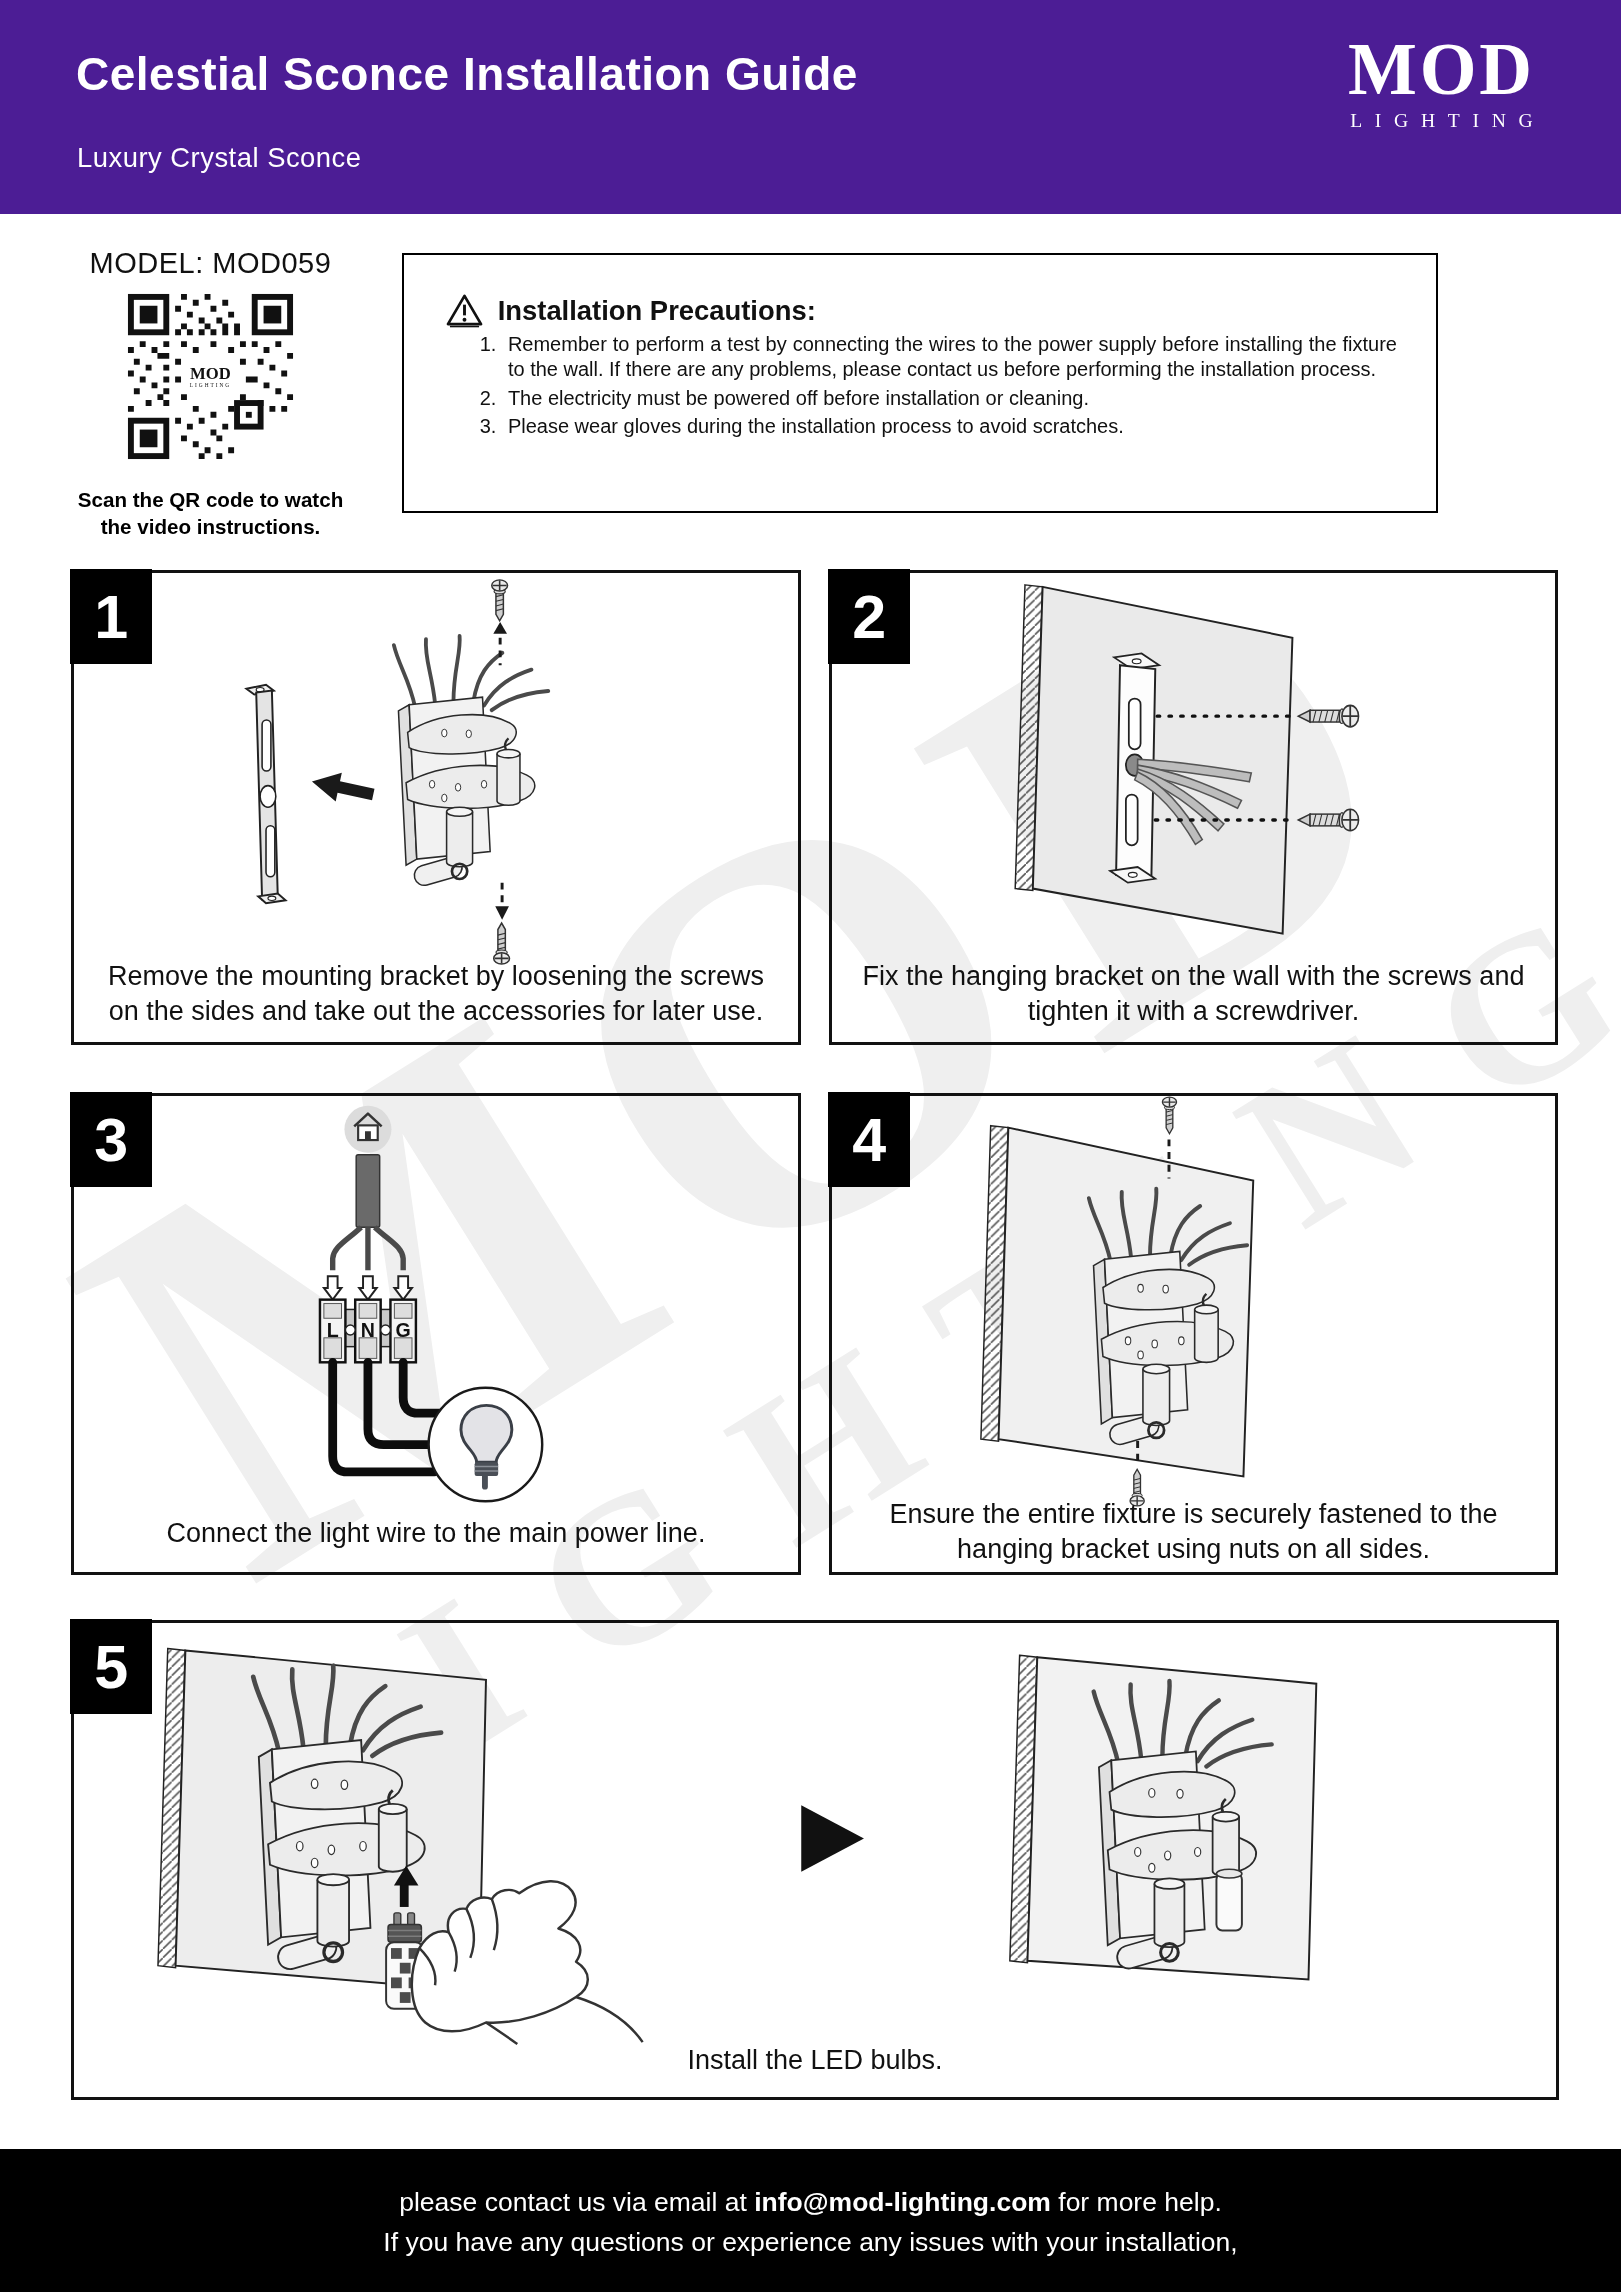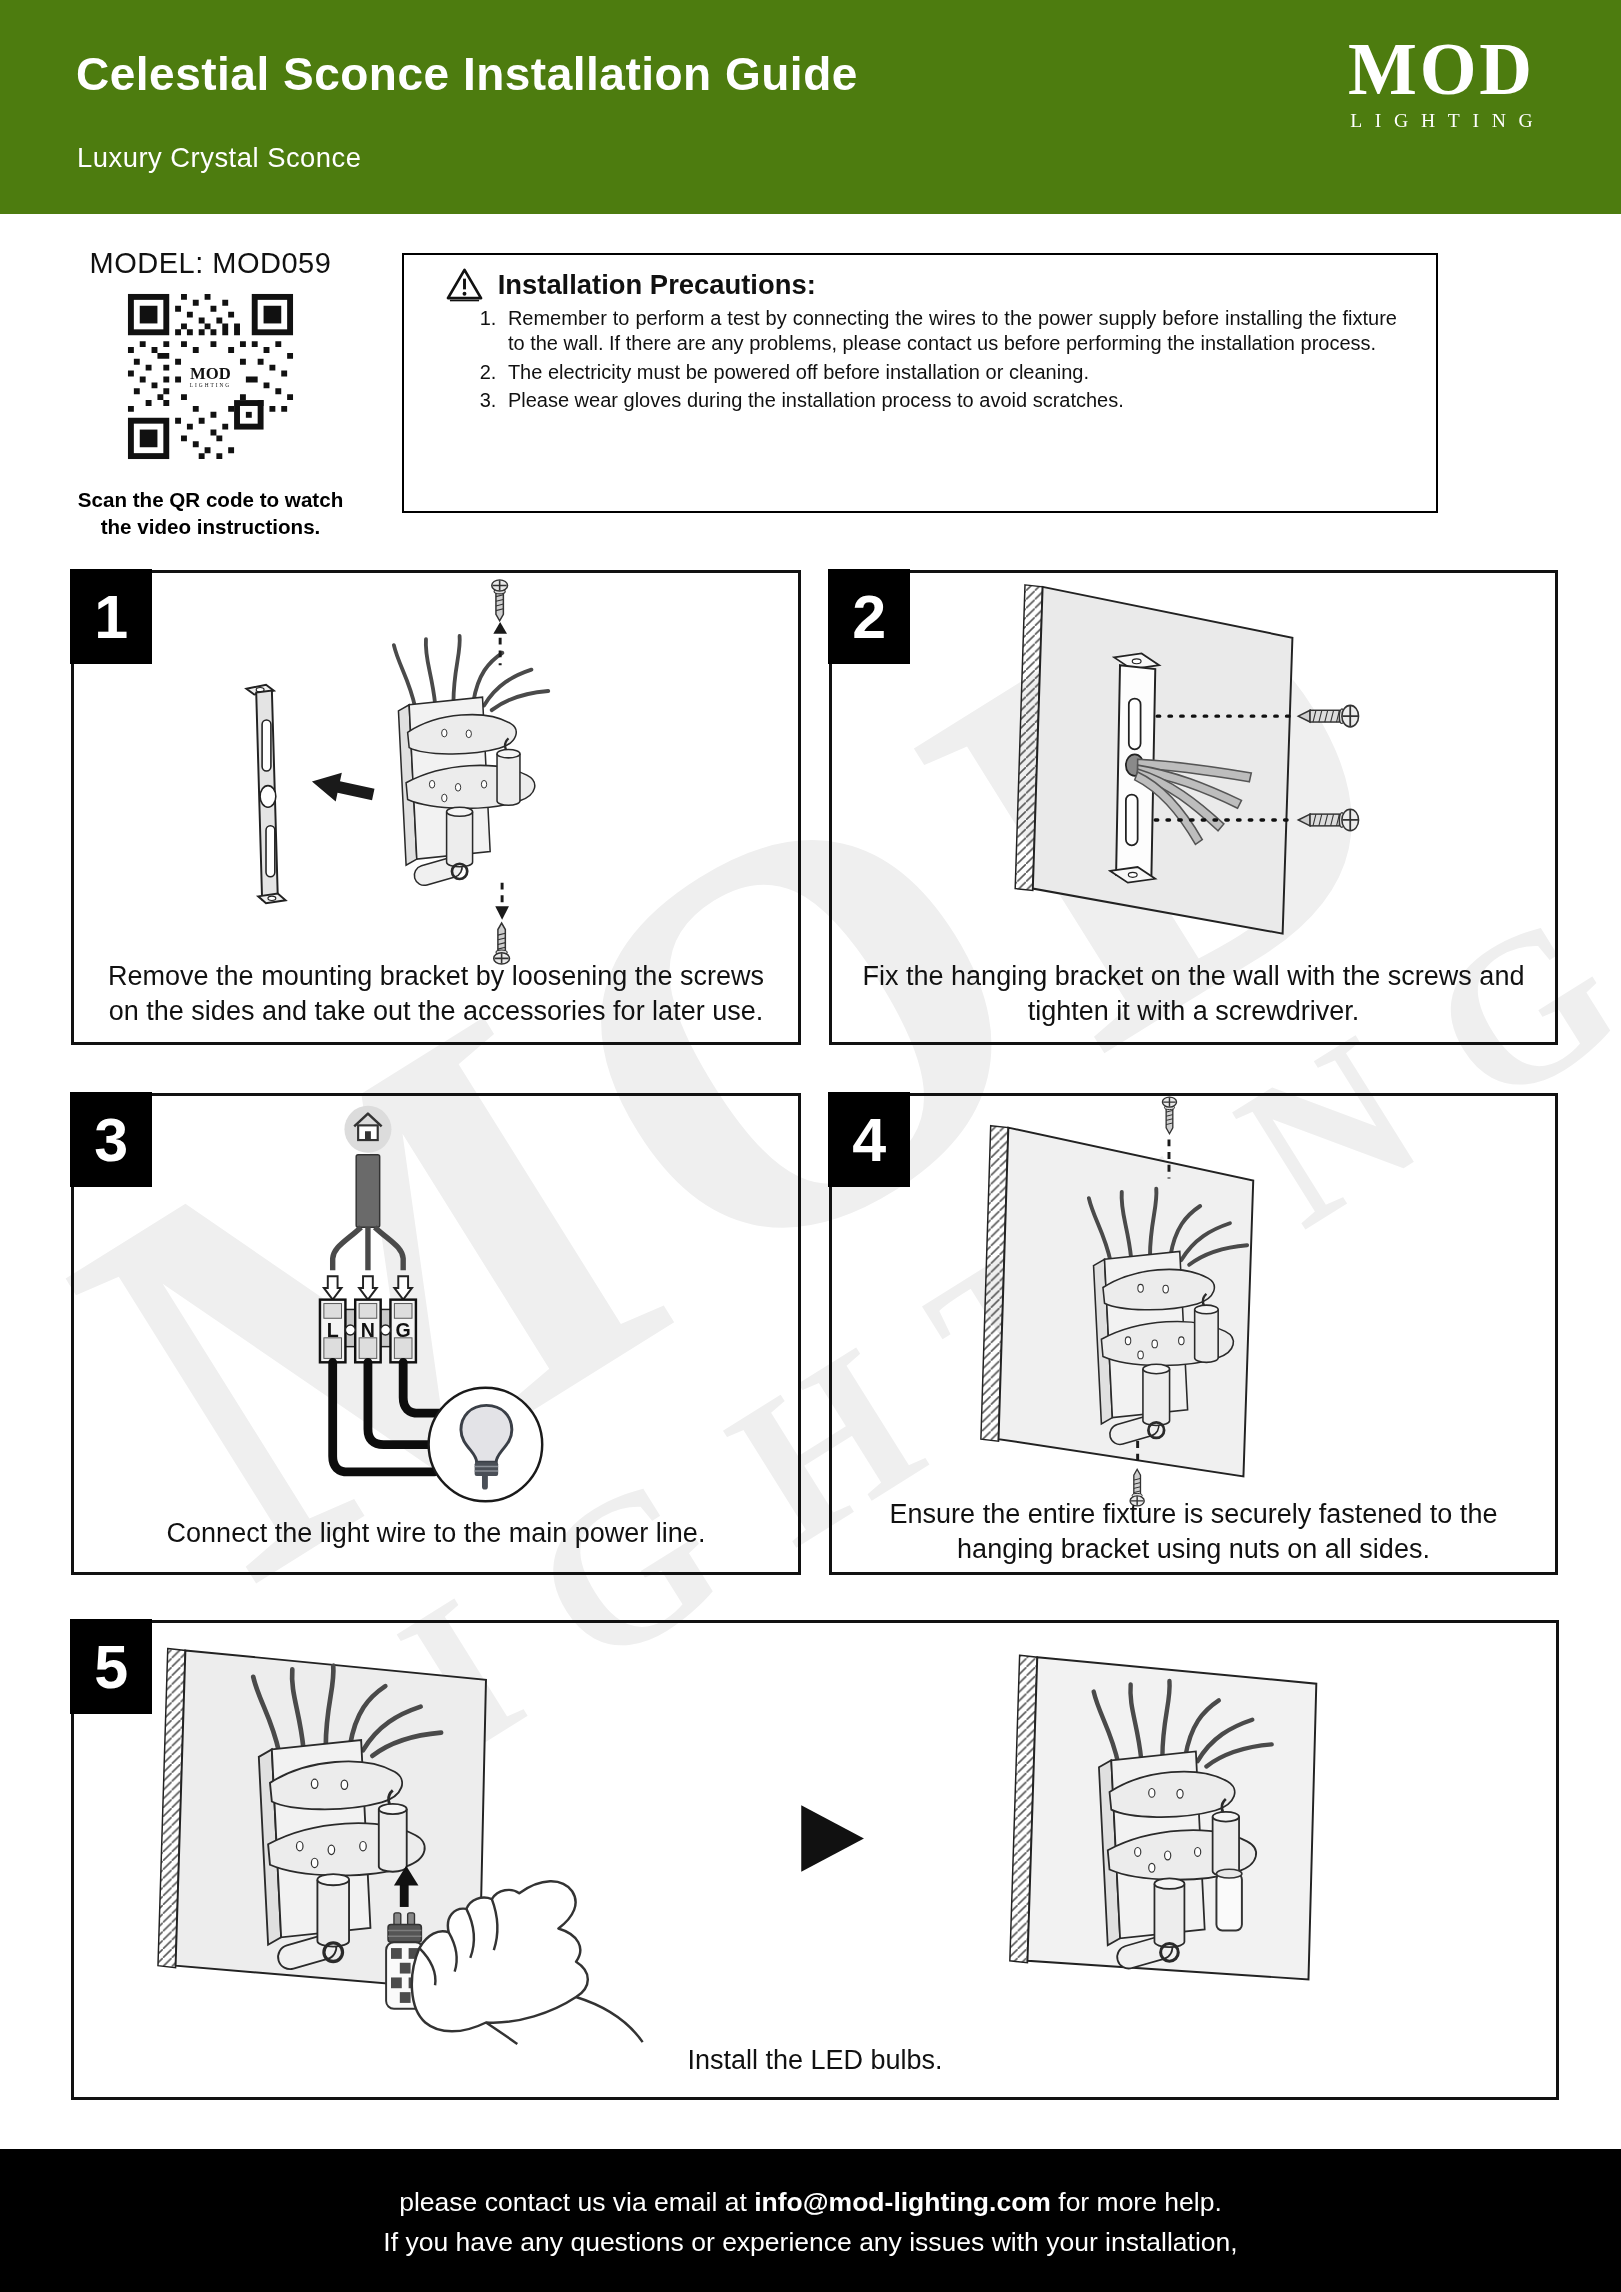--- a/index.html
+++ b/index.html
@@ -5,34 +5,34 @@
   html,body{margin:0;padding:0;background:#888;}
   .page{position:relative;width:1621px;height:2293px;background:#fff;overflow:hidden;
         font-family:"Liberation Sans",sans-serif;color:#111;margin:0 auto;}
   
   .watermark{position:absolute;left:-176px;top:804px;width:1980px;text-align:center;
              transform:rotate(-32deg);font-family:"Liberation Serif",serif;color:#efefef;
              font-weight:bold;line-height:0.85;user-select:none;}
   .wm1{font-size:549px;letter-spacing:27.4px;}
   .wm2{font-size:211px;letter-spacing:71px;margin-top:47px;}
   
-  .header{position:absolute;left:0;top:0;width:100%;height:214px;background:#4d7c0f;color:#fff;}
+  .header{position:absolute;left:0;top:0;width:100%;height:214px;background:#4c1d95;color:#fff;}
   .header-title{position:absolute;left:76px;top:47px;font-size:46px;font-weight:bold;letter-spacing:0.5px;}
   .header-subtitle{position:absolute;left:77px;top:118px;font-size:27.4px;font-weight:400;letter-spacing:0.5px;margin-top:24px;}
   .logo{position:absolute;right:86px;top:33px;text-align:center;font-family:"Liberation Serif",serif;}
   .logo-main{font-size:73px;font-weight:bold;letter-spacing:2.9px;line-height:1;}
   .logo-sub{font-size:19.6px;letter-spacing:12.7px;margin-top:3.9px;margin-right:-12.7px;}
   
   .model-block{position:absolute;left:47px;top:247px;width:327px;text-align:center;}
   .model-label{font-size:29px;letter-spacing:0.5px;color:#111;}
   .qr-wrap{margin:11.8px auto 0 auto;width:169px;height:169px;}
   .qr-caption{margin-top:26px;font-size:20.6px;font-weight:bold;line-height:1.3;color:#000;}
   
   .precautions{position:absolute;left:402px;top:253px;width:1036px;height:260px;
-               border:2.9px solid #000;box-sizing:border-box;padding:12px 39px 0 41px;background:transparent;}
+               border:2.9px solid #000;box-sizing:border-box;padding:38px 39px 0 41px;background:transparent;}
   .prec-title-row{display:flex;align-items:center;}
   .prec-title{font-size:27.4px;font-weight:bold;margin-left:13.7px;}
   .precautions ol{margin:4px 0 0 0;padding-left:57px;font-size:20px;line-height:1.27;text-align:justify;}
   .precautions li{margin-bottom:2.9px;padding-left:5.9px;}
   
   .step-box{position:absolute;border:3.9px solid #111;box-sizing:border-box;background:transparent;}
   #box1{left:71px;top:570px;width:730px;height:475px;}
   #box2{left:829px;top:570px;width:729px;height:475px;}
   #box3{left:71px;top:1093px;width:730px;height:482px;}
   #box4{left:829px;top:1093px;width:729px;height:482px;}

